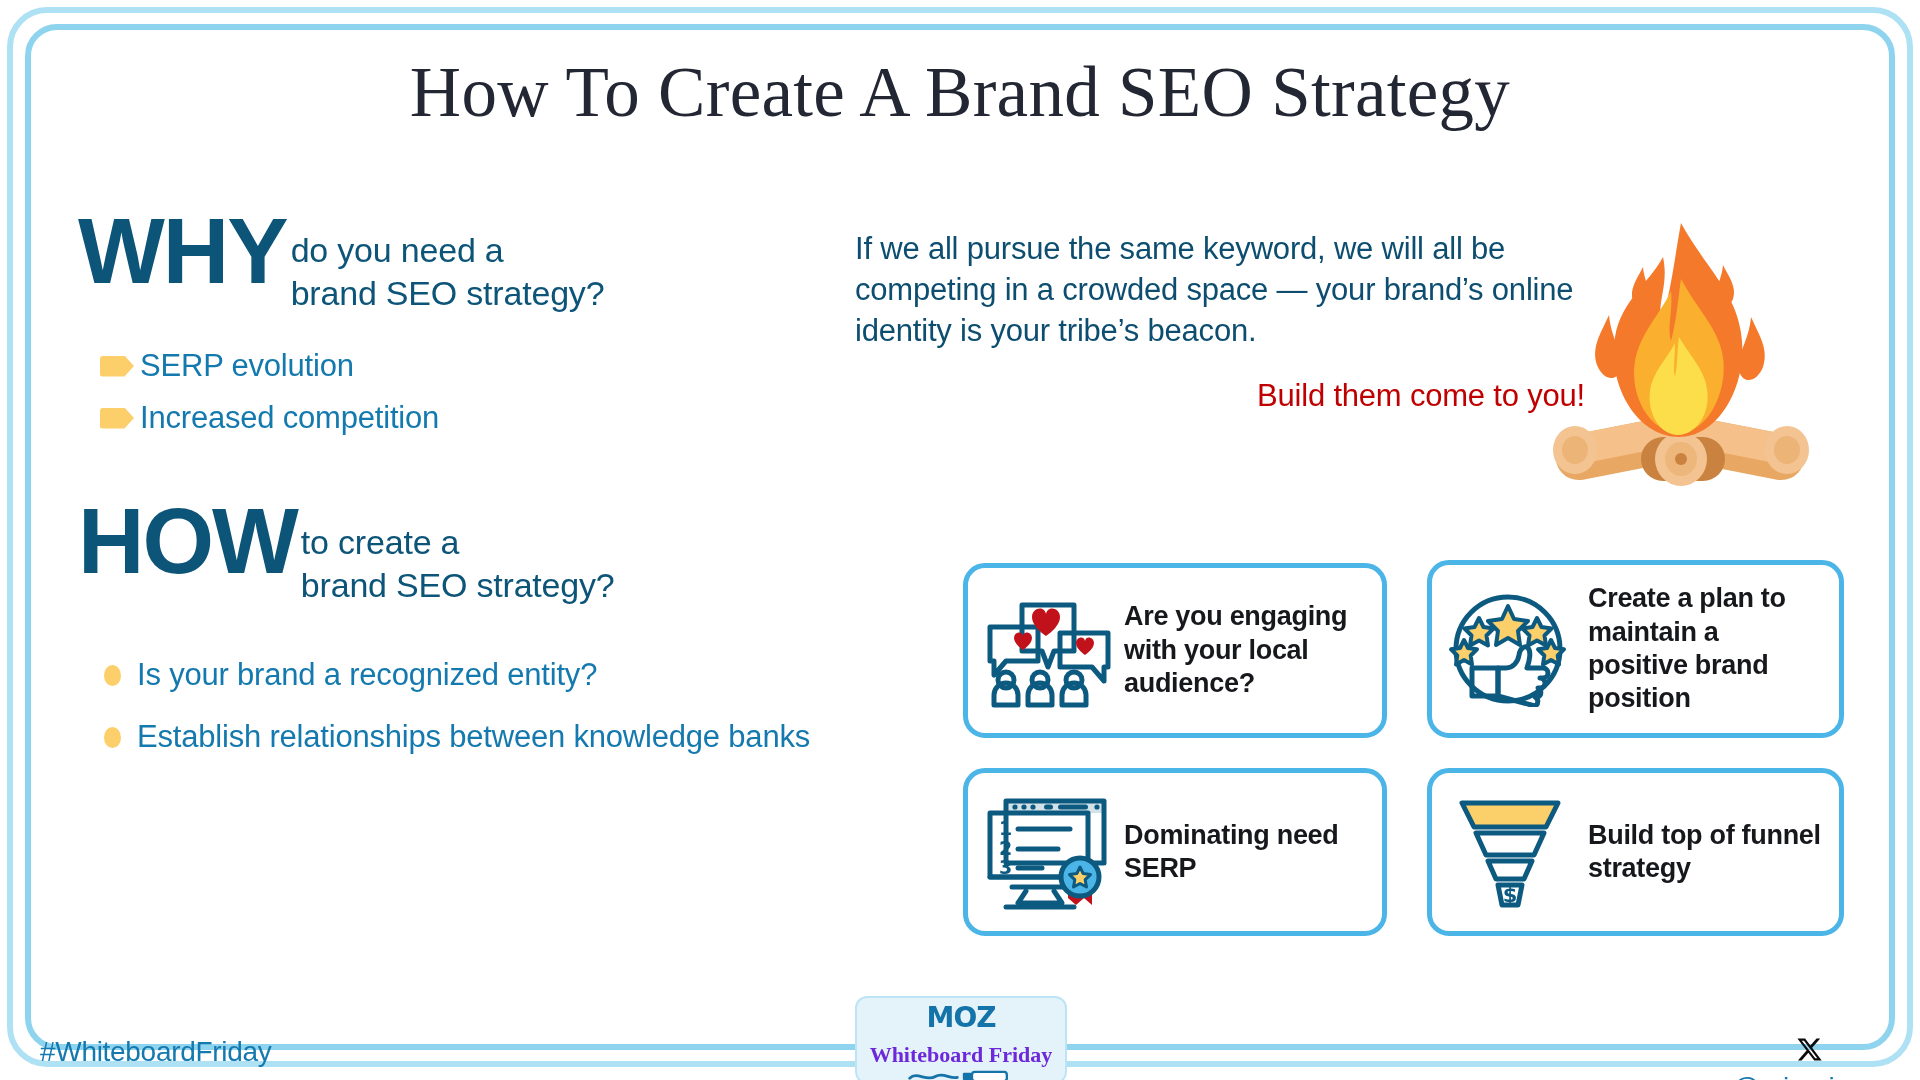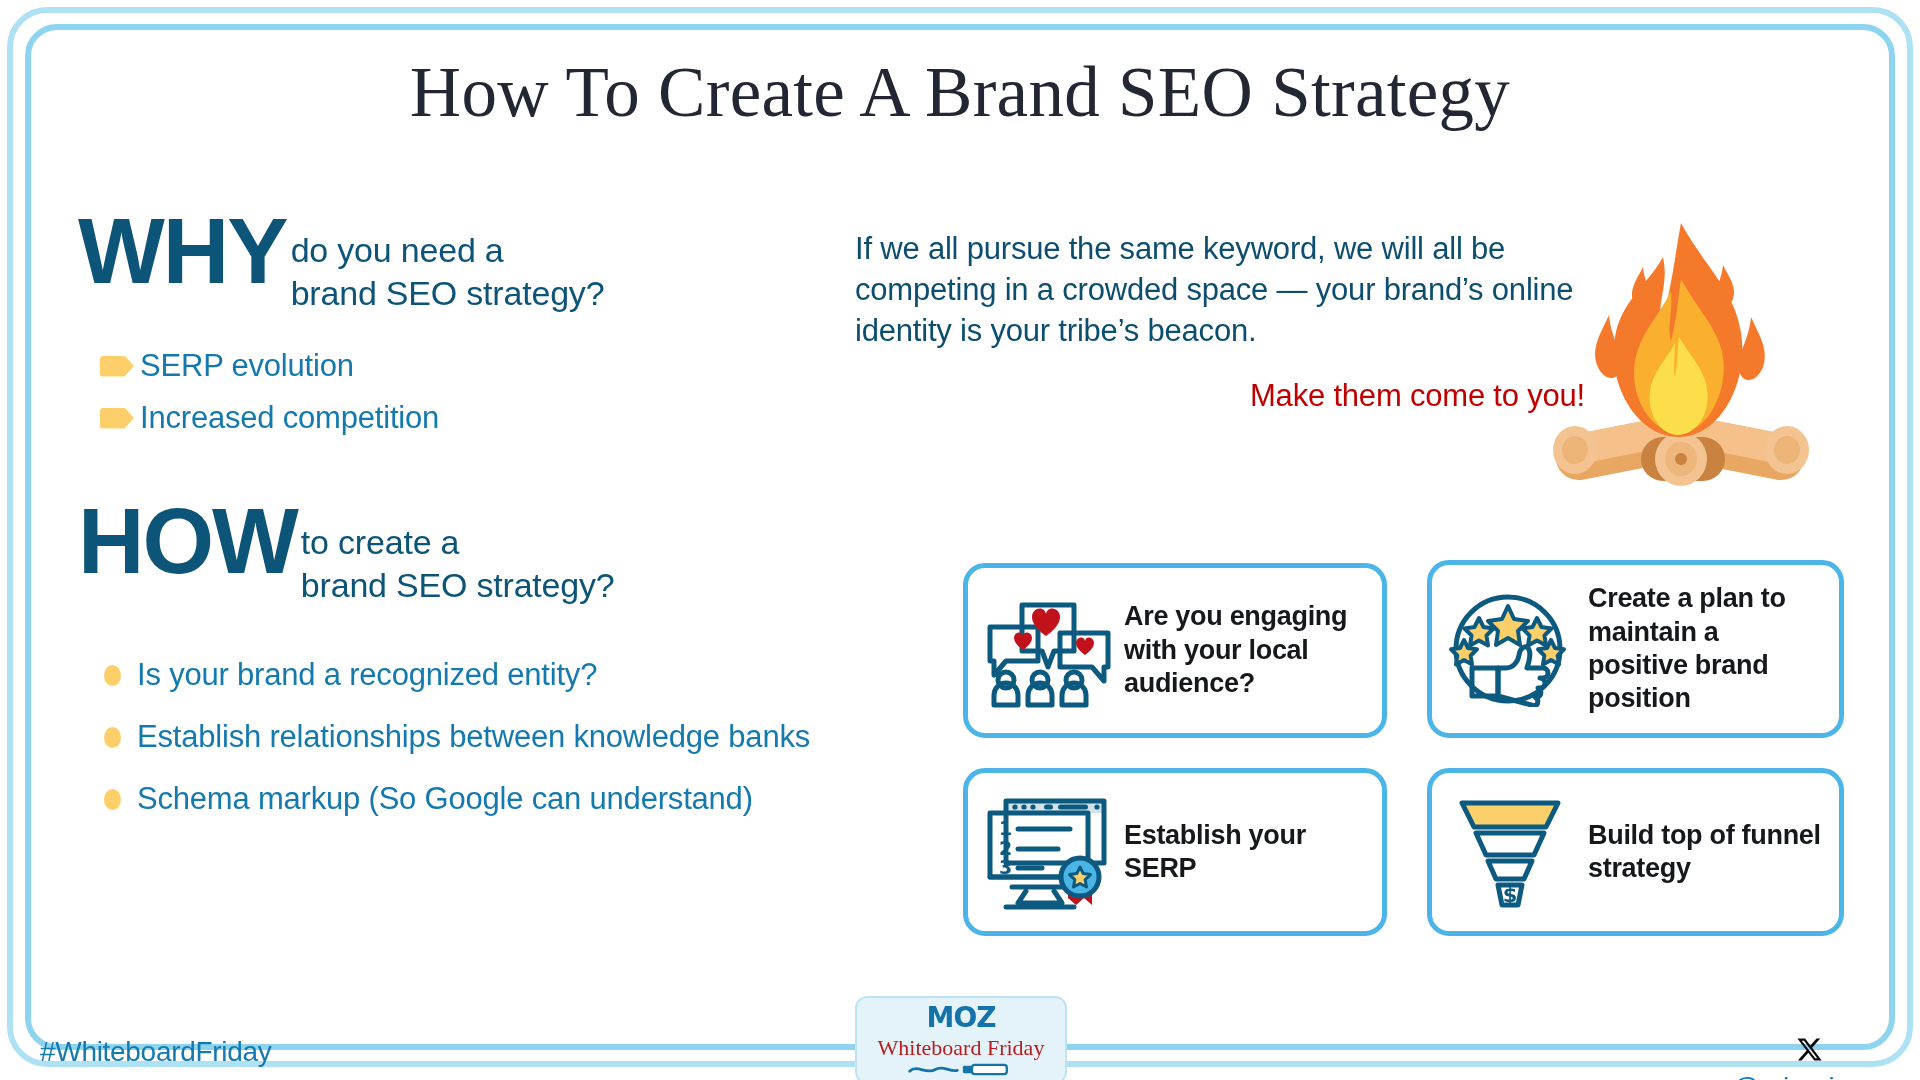--- a/index.html
+++ b/index.html
@@ -99,21 +99,21 @@
     display:flex; flex-direction:column; align-items:center; padding-top:6px;
   }
   #moz-wordmark{
     font-family:"DejaVu Sans", sans-serif;
     font-size:28px; font-weight:700; color:#1473A8; letter-spacing:-1px;
     line-height:1;
   }
   #moz-wordmark .o-glyph{ position:relative; display:inline-block; }
   #moz-tagline{
     font-family:"Liberation Serif", serif;
-    font-size:22px; color:#b91c1c; line-height:1.1; margin-top:4px;
+    font-size:22px; color:#6d28d9; line-height:1.1; margin-top:11px;font-weight:bold;
   }
   #moz-marker{ margin-top:2px; }
 
   
   #footer-left{
     position:absolute; left:40px; top:1036px;
     font-size:28px; color:#1479AE; letter-spacing:-0.3px;
   }
   #footer-right{
     position:absolute; right:32px; top:1036px;
@@ -150,28 +150,24 @@
 
 <div id="how-list">
   <div class="how-item">
     <span class="dot-bullet"></span>
     <span class="how-text">Is your brand a recognized entity?</span>
   </div>
   <div class="how-item">
     <span class="dot-bullet"></span>
     <span class="how-text">Establish relationships between knowledge banks</span>
   </div>
-  <div class="how-item">
-    <span class="dot-bullet"></span>
-    <span class="how-text">Schema markup (So Google can understand)</span>
-  </div>
 </div>
 
 <p id="quote">If we all pursue the same keyword, we will all be competing in a crowded space — your brand’s online identity is your tribe’s beacon.</p>
-<p id="quote-cta">Make them come to you!</p>
+<p id="quote-cta">Build them come to you!</p>
 
 <div id="campfire">
   <svg viewBox="0 0 270 290" width="270" height="290">
 
     <g>
       <rect x="10" y="222" width="120" height="46" rx="23" fill="#E8A864" transform="rotate(-11 70 245)"></rect>
       <rect x="10" y="222" width="120" height="30" rx="15" fill="#F5C089" transform="rotate(-11 70 245)"></rect>
       <rect x="140" y="222" width="120" height="46" rx="23" fill="#E8A864" transform="rotate(11 200 245)"></rect>
       <rect x="140" y="222" width="120" height="30" rx="15" fill="#F5C089" transform="rotate(11 200 245)"></rect>
       <ellipse cx="30" cy="245" rx="22" ry="24" fill="#F3C491"></ellipse>
@@ -271,21 +267,21 @@
         <line x1="6" y1="82" x2="104" y2="82"></line>
         <path d="M28 92 h56"></path>
         <path d="M42 96 l-8 12 h44 l-8 -12"></path>
         <path d="M22 112 h68"></path>
       </g>
       <path d="M84 96 l8 -10 l8 10 l8 -10 v24 l-8 -7 l-8 7 l-8 -7 z" fill="#C1121C"></path>
       <circle cx="96" cy="82" r="19" fill="#4CB5E8" stroke="#0D5A80" stroke-width="5"></circle>
       <path d="M96 72 l3.2 6.6 l7.3 1 l-5.3 5.1 l1.3 7.3 l-6.5 -3.5 l-6.5 3.5 l1.3 -7.3 l-5.3 -5.1 l7.3 -1 z" fill="#FBCF6A" stroke="#0D5A80" stroke-width="3" stroke-linejoin="round"></path>
     </svg>
   </span>
-  <span class="card-label">Establish your SERP</span>
+  <span class="card-label">Dominating need SERP</span>
 </div>
 
 <div class="card" id="card-4">
   <span class="card-icon">
     <svg viewBox="0 0 130 115" width="130" height="115">
       <g stroke="#0D5A80" stroke-width="5" stroke-linejoin="round">
         <path d="M14 8 h96 l-12 24 h-72 z" fill="#FBCF6A"></path>
         <path d="M28 38 h68 l-10 22 h-48 z" fill="#ffffff"></path>
         <path d="M40 66 h44 l-8 18 h-28 z" fill="#ffffff"></path>
         <path d="M50 90 h24 l-4 20 h-16 z" fill="#ffffff"></path>

